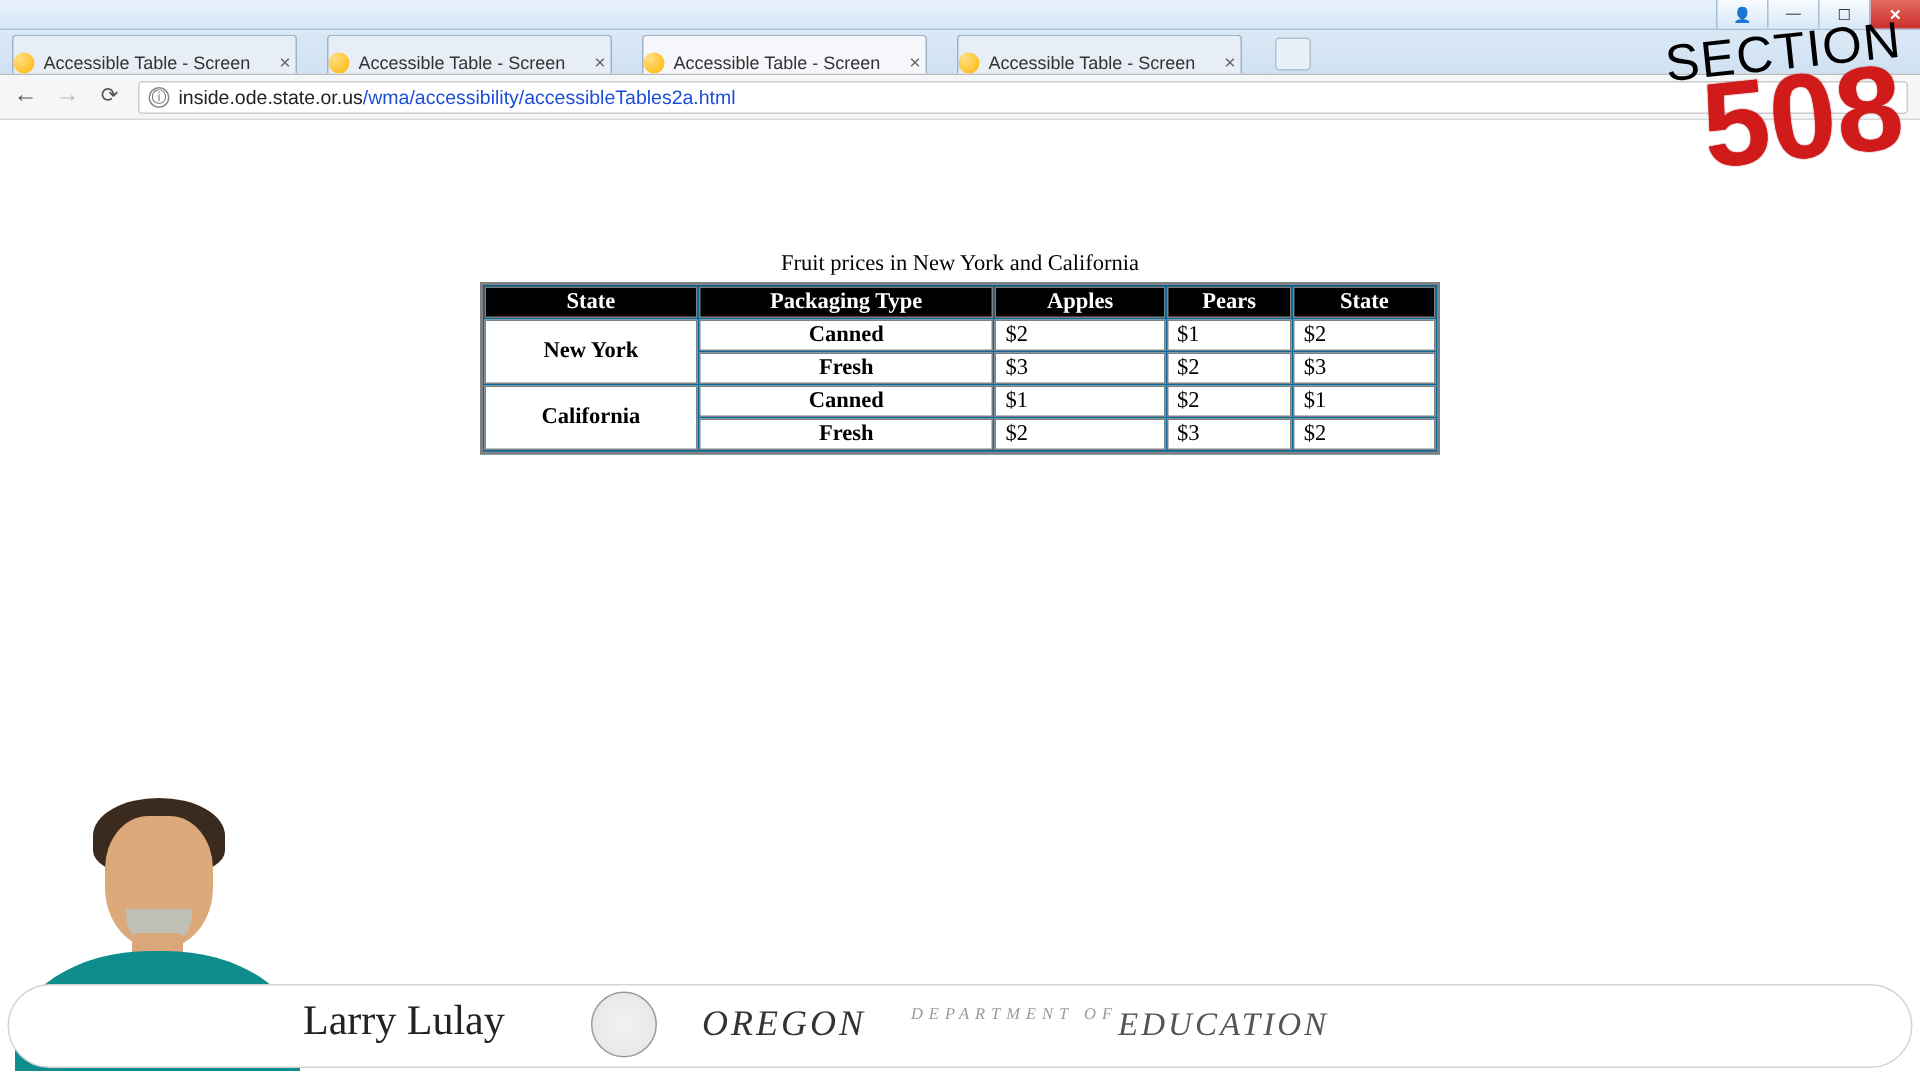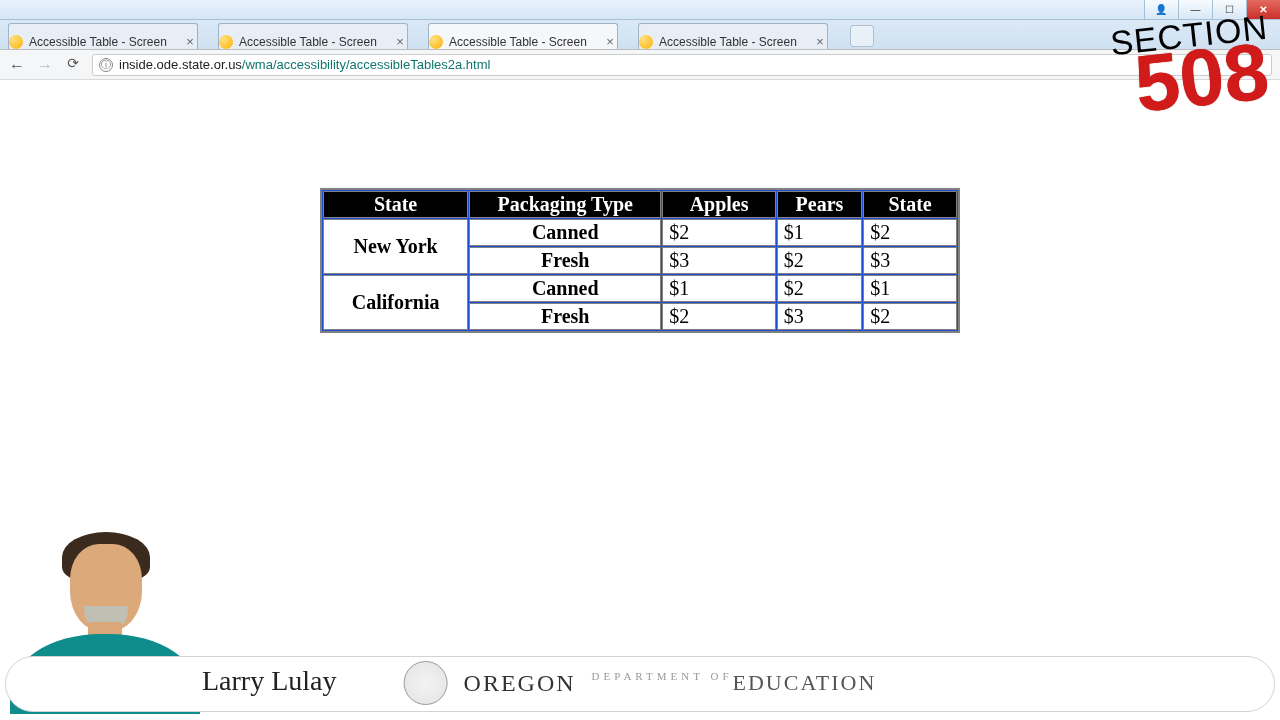--- a/index.html
+++ b/index.html
@@ -62,38 +62,38 @@
     flex: 1; height: 22px; border: 1px solid #ccc; border-radius: 3px;
     background: #fff; display: flex; align-items: center; padding: 0 6px;
     font-size: 13px; color: #555;
   }
   .omnibox .proto-icon {
     width: 14px; height: 14px; border: 1px solid #888; border-radius: 50%;
     display: flex; align-items: center; justify-content: center; margin-right: 6px;
     font-size: 10px; color: #666;
   }
   .omnibox .url-host { color: #222; }
-  .omnibox .url-path { color: #0f766e; }
+  .omnibox .url-path { color: #1d4ed8; }
 
   
   .viewport {
     position: absolute; top: 80px; left: 0; right: 0; bottom: 0;
     background: #fff; overflow: hidden;
   }
 
   .caption {
     position: absolute; top: 88px; left: 0; right: 0; text-align: center;
     font-family: "Times New Roman", serif; font-size: 15px; color: #000;
   }
 
   table.data-table {
     position: absolute; top: 108px; left: 50%; transform: translateX(-50%);
     border-collapse: separate; border-spacing: 1px;
-    border: 2px solid #808080; background: #1d4ed8;
-    font-family: "Times New Roman", serif; font-size: 20px;
+    border: 2px solid #808080; background: #0369a1;
+    font-family: "Times New Roman", serif; font-size: 15px;
   }
   table.data-table th, table.data-table td {
     border: 1px solid #808080; background: #fff; padding: 1px 6px;
   }
   table.data-table thead th {
     background: #000; color: #fff; font-weight: bold; text-align: center;
   }
   table.data-table .rowhead { text-align: center; font-weight: bold; }
   table.data-table .pkg { text-align: center; font-weight: bold; }
   table.data-table .price { text-align: left; }
@@ -148,21 +148,21 @@
   .presenter-photo .beard {
     position: absolute; bottom: 82px; left: 74px; width: 44px; height: 26px;
     background: #bfbfb4; border-radius: 0 0 22px 22px;
   }
   .lower-third .name {
     position: absolute; left: 196px; bottom: 14px;
     font-family: Georgia, "Times New Roman", serif; font-size: 28px; color: #222;
   }
   .lower-third .org {
     position: absolute; left: 50%; transform: translateX(-50%); bottom: 6px;
-    display: flex; align-items: center; gap: 16px;
+    display: flex; align-items: center; gap: 30px; font-style: italic;
   }
   .lower-third .seal {
     width: 44px; height: 44px; border: 1px solid #999; border-radius: 50%;
     display: flex; align-items: center; justify-content: center; color: #777; font-size: 8px;
     background: radial-gradient(#f3f3f3, #e3e3e3);
   }
   .lower-third .org .oregon {
     font-family: "Trajan Pro", "Times New Roman", serif; font-size: 24px;
     letter-spacing: 2px; color: #333;
   }
@@ -218,20 +218,21 @@
   <div class="nav-btn disabled">→</div>
   <div class="nav-btn reload-btn">⟳</div>
   <div class="omnibox">
     <span class="proto-icon">ⓘ</span>
     <span class="url-host">inside.ode.state.or.us</span>
     <span class="url-path">/wma/accessibility/accessibleTables2a.html</span>
   </div>
 </div>
 
 <div class="viewport">
+  <div class="caption">Fruit prices in New York and California</div>
 
   <table class="data-table">
     <thead>
       <tr>
         <th class="col-state">State</th>
         <th class="col-pkg">Packaging Type</th>
         <th class="col-fruit">Apples</th>
         <th class="col-fruit2">Pears</th>
         <th class="col-fruit3">State</th>
       </tr>

